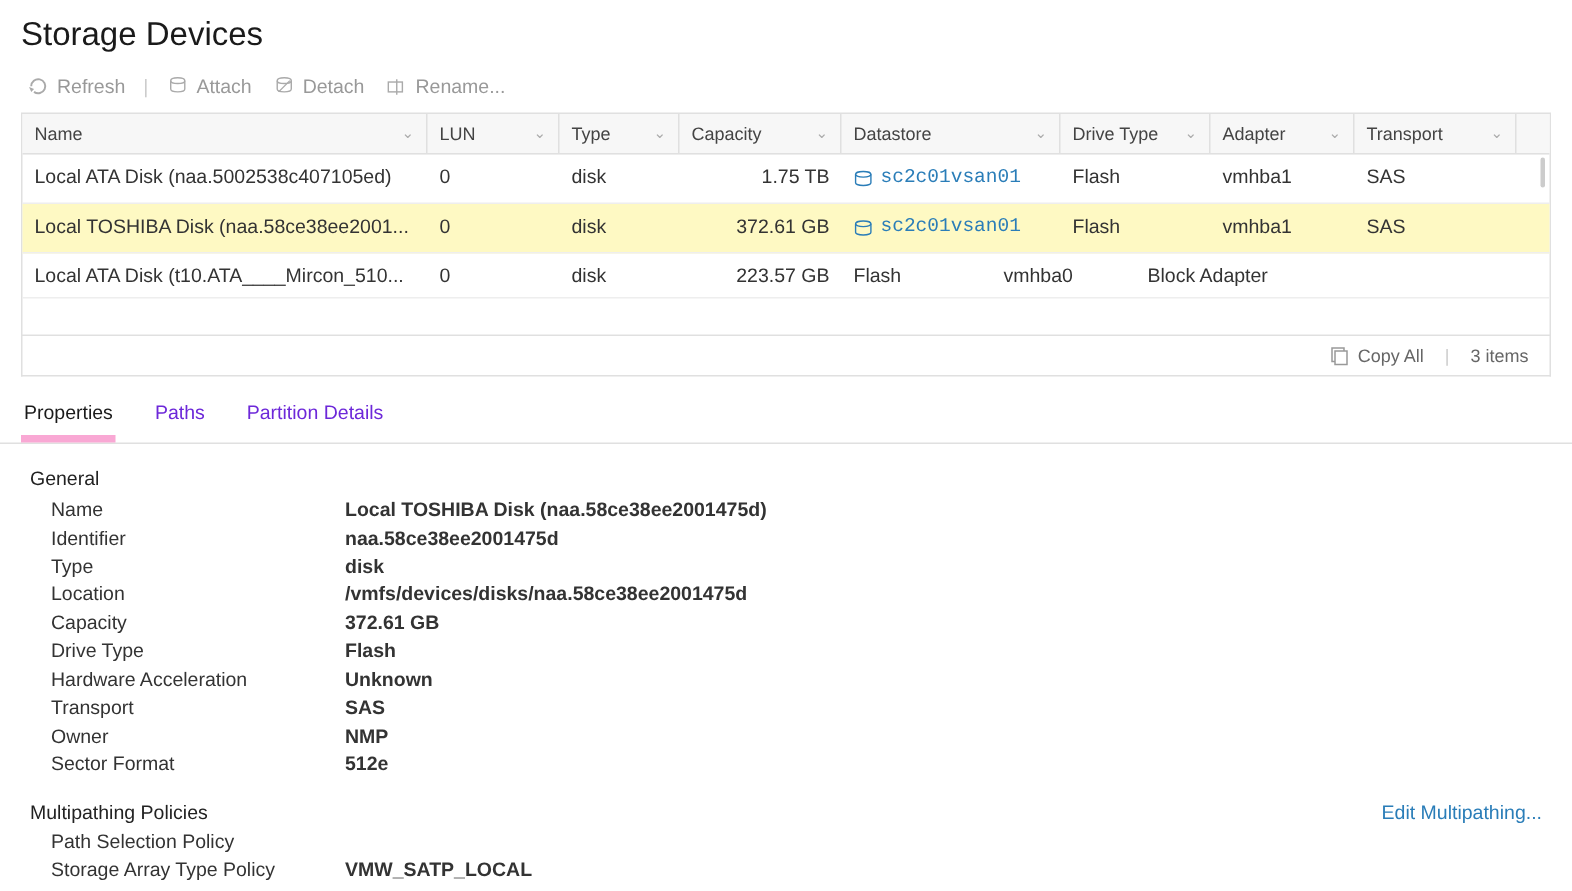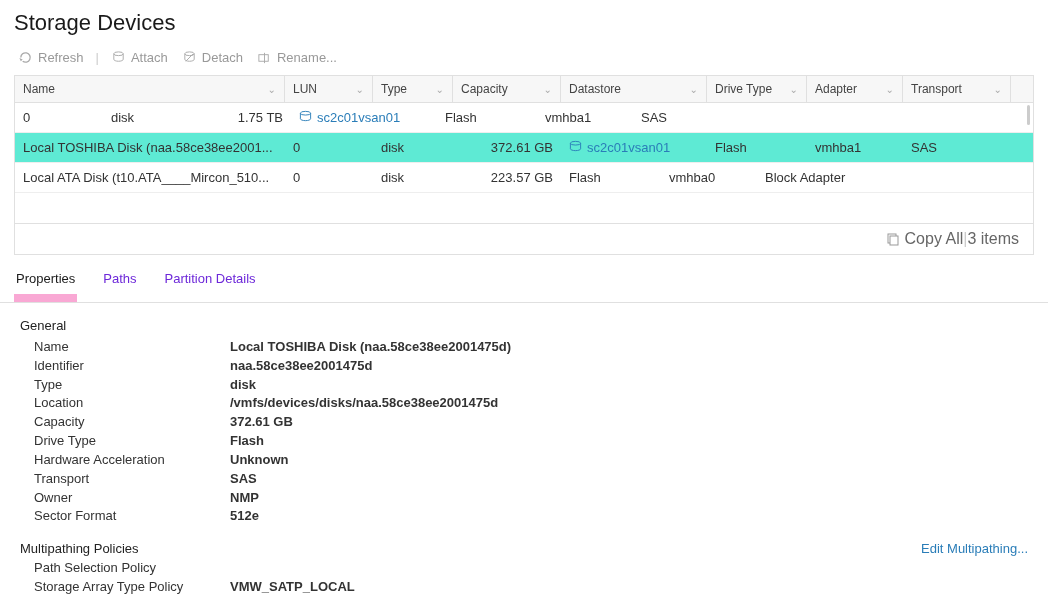--- a/index.html
+++ b/index.html
@@ -57,78 +57,80 @@
 .col-lun { width: 88px; }
 .col-type { width: 80px; }
 .col-cap { width: 108px; }
 .col-ds { width: 146px; }
 .col-dt { width: 100px; }
 .col-ad { width: 96px; }
 .col-tr { width: 108px; }
 .col-sp { flex: 1; }
 .tbody { min-height: 120px; position: relative; }
 .tr { display: flex; border-bottom: 1px solid #eee; }
-.tr.selected { background: #5eead4; }
+.tr.selected { background: #fef9c3; }
 .td {
   padding: 7px 8px;
   white-space: nowrap;
   overflow: hidden;
   text-overflow: ellipsis;
   color: #333;
 }
 .td.right { text-align: right; }
 .ds-link {
   color: #2a7db8;
   display: inline-flex;
-  align-items: flex-start;
+  align-items: flex-end;
   gap: 5px;
   cursor: pointer;
+  font-family: Liberation Mono, monospace;
 }
 .ds-icon {
   width: 13px; height: 12px;
   display: inline-block;
 }
 .scrollbar-track {
   position: absolute;
   right: 3px;
   top: 2px;
   width: 3px;
   height: 20px;
   background: #ccc;
   border-radius: 2px;
 }
 .table-footer {
   display: flex;
   justify-content: flex-end;
   align-items: center;
+  gap: 14px;
   padding: 6px 14px;
   margin: 0 14px;
   border: 1px solid #e0e0e0;
   border-top: none;
-  font-size: 16px;
+  font-size: 12px;
   color: #666;
 }
 .copy-all { display: inline-flex; align-items: center; gap: 5px; cursor: pointer; }
 .footer-sep { color: #ccc; }
 .tabs {
   display: flex;
   gap: 24px;
   border-bottom: 1px solid #e0e0e0;
   padding: 0 14px;
   margin-top: 8px;
 }
 .tab {
   padding: 8px 2px;
   cursor: pointer;
   color: #6d28d9;
   font-size: 13px;
 }
 .tab.active {
   color: #1a1a1a;
-  border-bottom: 8px solid #f9a8d4;
+  border-bottom: 5px solid #f9a8d4;
   font-weight: 400;
 }
 .details {
   padding: 10px 20px;
   color: #333;
   font-size: 13px;
   line-height: 1.45;
 }
 .section-title { font-weight: 400; color: #222; margin-top: 4px; margin-bottom: 2px; }
 .kv-row { display: flex; }
@@ -221,20 +223,21 @@
       </div>
     <div class="th col-tr">
         <span>Transport</span>
         <span class="sort">⌄</span>
       </div>
     <div class="th col-sp"></div>
   </div>
   <div class="tbody" id="tbody">
     <span class="scrollbar-track"></span>
   <div class="tr">
+        <div class="td col-name">Local ATA Disk (naa.5002538c407105ed)</div>
         <div class="td col-lun">0</div>
         <div class="td col-type">disk</div>
         <div class="td col-cap right">1.75 TB</div>
         <div class="td col-ds"><span class="ds-link">
             <span class="ds-icon">
               <svg viewBox="0 0 14 12" width="13" height="12">
                 <ellipse cx="7" cy="3" rx="5.5" ry="2" fill="none" stroke="#2a7db8" stroke-width="1"></ellipse>
                 <path d="M1.5 3v6c0 1.1 2.5 2 5.5 2s5.5-.9 5.5-2V3" fill="none" stroke="#2a7db8" stroke-width="1"></path>
               </svg>
             </span>

